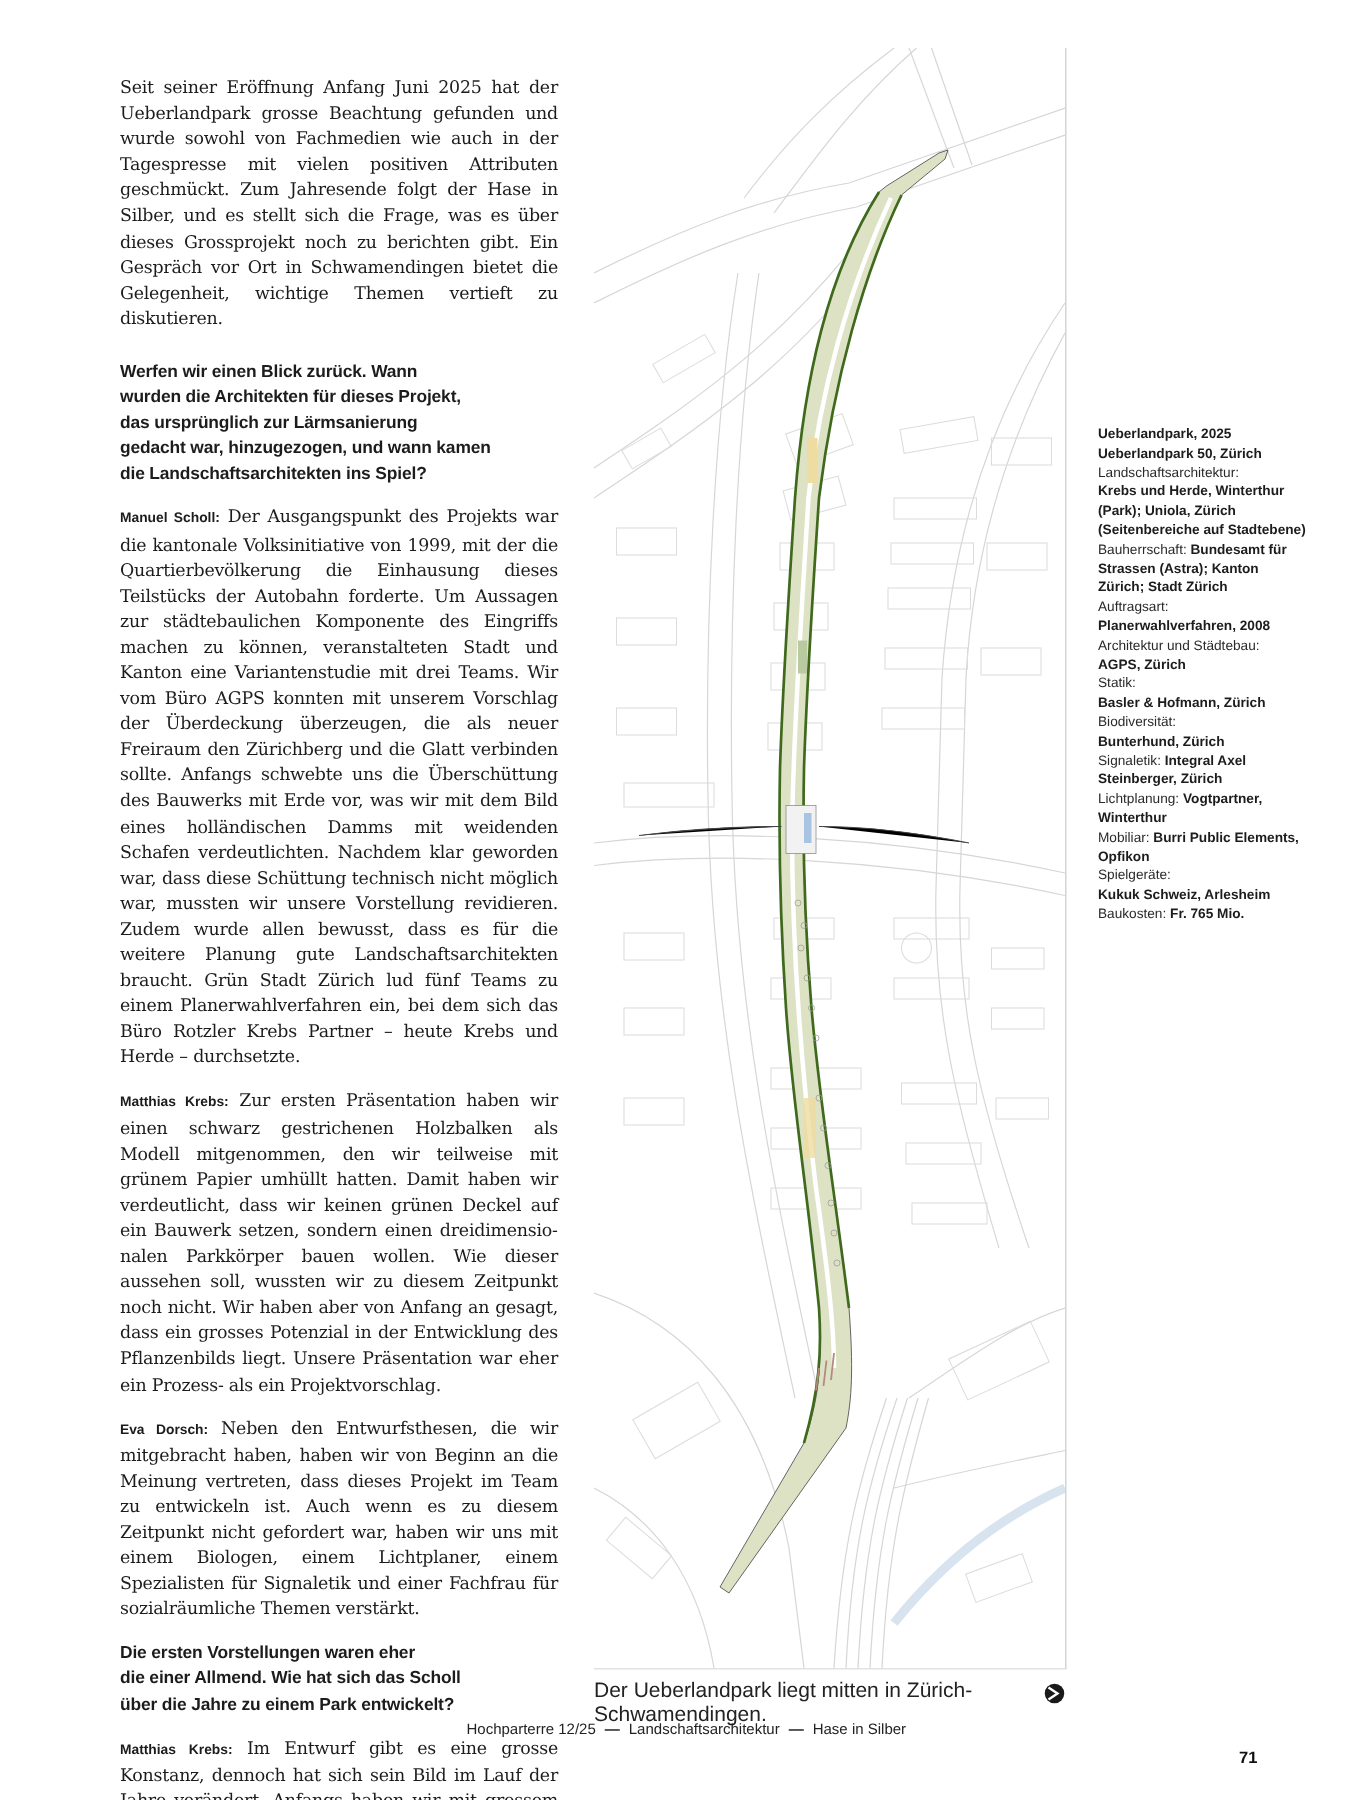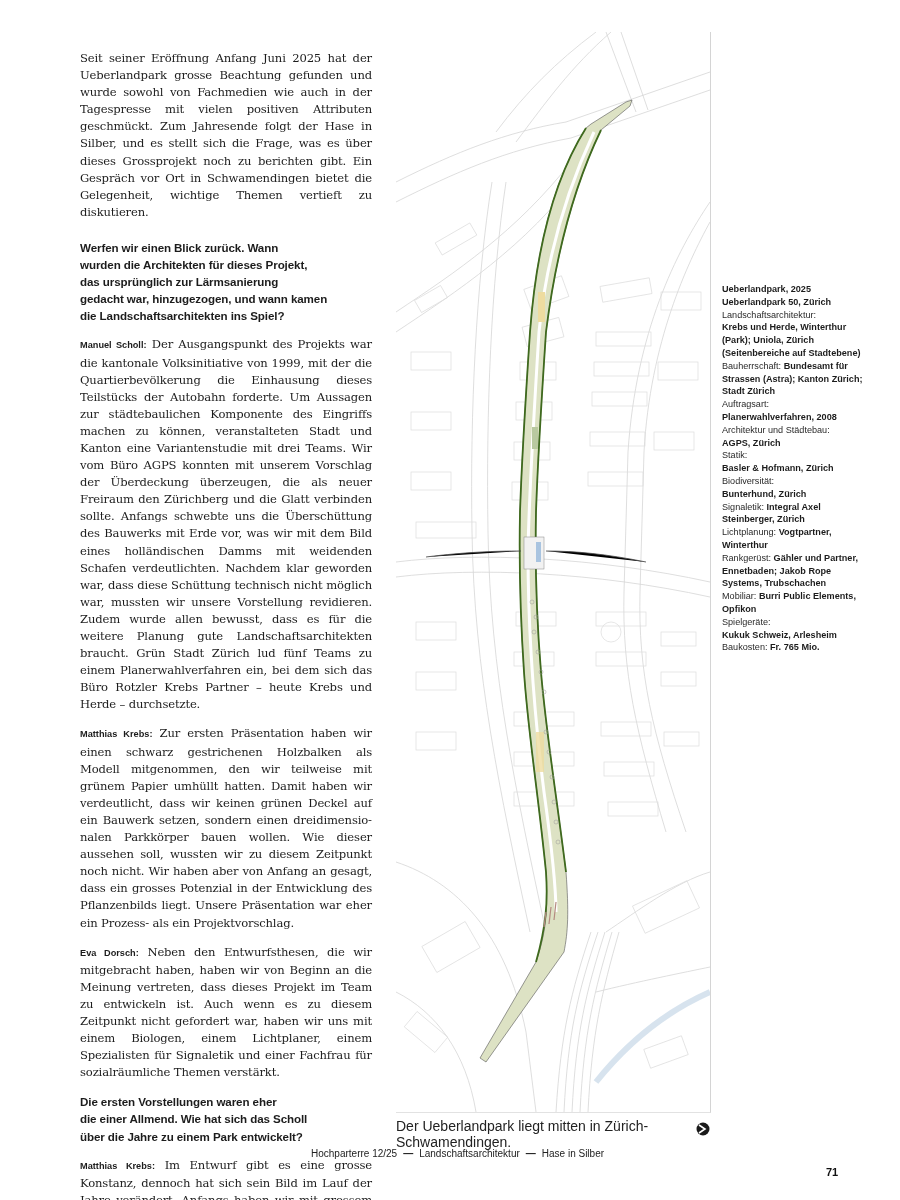--- a/index.html
+++ b/index.html
@@ -37,21 +37,21 @@
   }
 
   .infobox {
     position: absolute; left: 722px; top: 283px; width: 150px;
     font-family: "Liberation Sans", "DejaVu Sans", sans-serif;
     font-size: 9.1px; line-height: 12.8px; color: #1c1c1c;
   }
   .infobox .title { font-weight: bold; }
   .infobox .val { font-weight: bold; }
   .infobox .lbl { font-weight: normal; color: #2a2a2a; }
-  .infobox div { white-space: normal; }
+  .infobox div { white-space: normal; margin-left: 10px; }
 
   .footer {
     position: absolute; left: 311px; top: 1148px; width: 530px;
     font-family: "Liberation Sans", "DejaVu Sans", sans-serif; font-size: 10px; color: #222;
   }
   .footer .dash { font-weight: bold; margin: 0 6px; }
   .page-num {
     position: absolute; left: 826px; top: 1146px;
     font-family: "Liberation Sans", "DejaVu Sans", sans-serif; font-weight: bold; font-size: 11px; color: #111; margin-top: 20px;
   }
@@ -239,21 +239,20 @@
   <div class="title">Ueberlandpark, 2025</div>
   <div class="val">Ueberlandpark 50, Zürich</div>
   <div><span class="lbl">Landschaftsarchitektur:</span><br><span class="val">Krebs und Herde, Winterthur (Park); Uniola, Zürich (Seitenbereiche auf Stadtebene)</span></div>
   <div><span class="lbl">Bauherrschaft:</span> <span class="val">Bundesamt für Strassen (Astra); Kanton Zürich; Stadt Zürich</span></div>
   <div><span class="lbl">Auftragsart:</span><br><span class="val">Planerwahlverfahren, 2008</span></div>
   <div><span class="lbl">Architektur und Städtebau:</span><br><span class="val">AGPS, Zürich</span></div>
   <div><span class="lbl">Statik:</span><br><span class="val">Basler &amp; Hofmann, Zürich</span></div>
   <div><span class="lbl">Biodiversität:</span><br><span class="val">Bunterhund, Zürich</span></div>
   <div><span class="lbl">Signaletik:</span> <span class="val">Integral Axel Steinberger, Zürich</span></div>
   <div><span class="lbl">Lichtplanung:</span> <span class="val">Vogtpartner, Winterthur</span></div>
-  <div><span class="lbl">Rankgerüst:</span> <span class="val">Gähler und Partner, Ennetbaden; Jakob Rope Systems, Trubschachen</span></div>
   <div><span class="lbl">Mobiliar:</span> <span class="val">Burri Public Elements, Opfikon</span></div>
   <div><span class="lbl">Spielgeräte:</span><br><span class="val">Kukuk Schweiz, Arlesheim</span></div>
   <div><span class="lbl">Baukosten:</span> <span class="val">Fr. 765 Mio.</span></div>
 </div>
 
 <div class="footer">
   <span>Hochparterre 12/25</span><span class="dash">—</span><span>Landschaftsarchitektur</span><span class="dash">—</span><span>Hase in Silber</span>
 </div>
 <div class="page-num">71</div>
 

